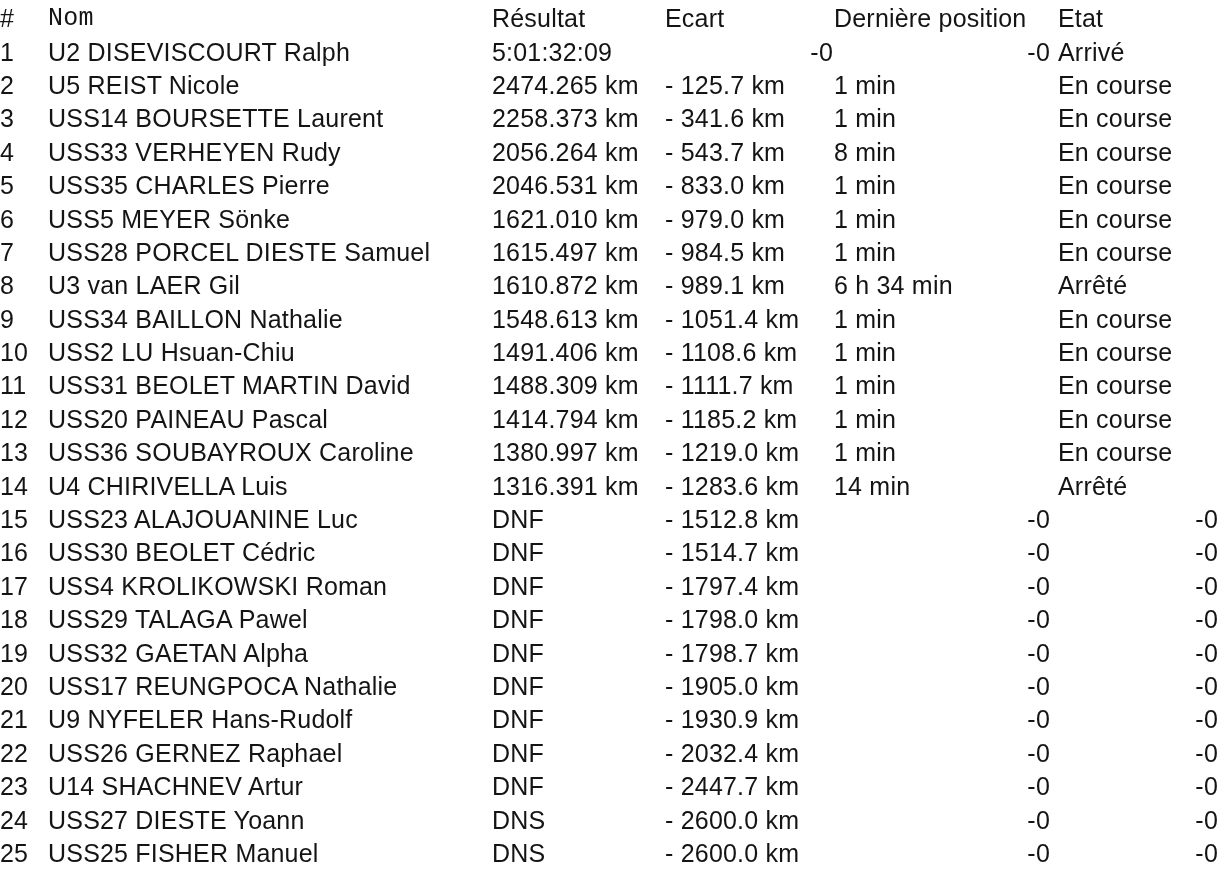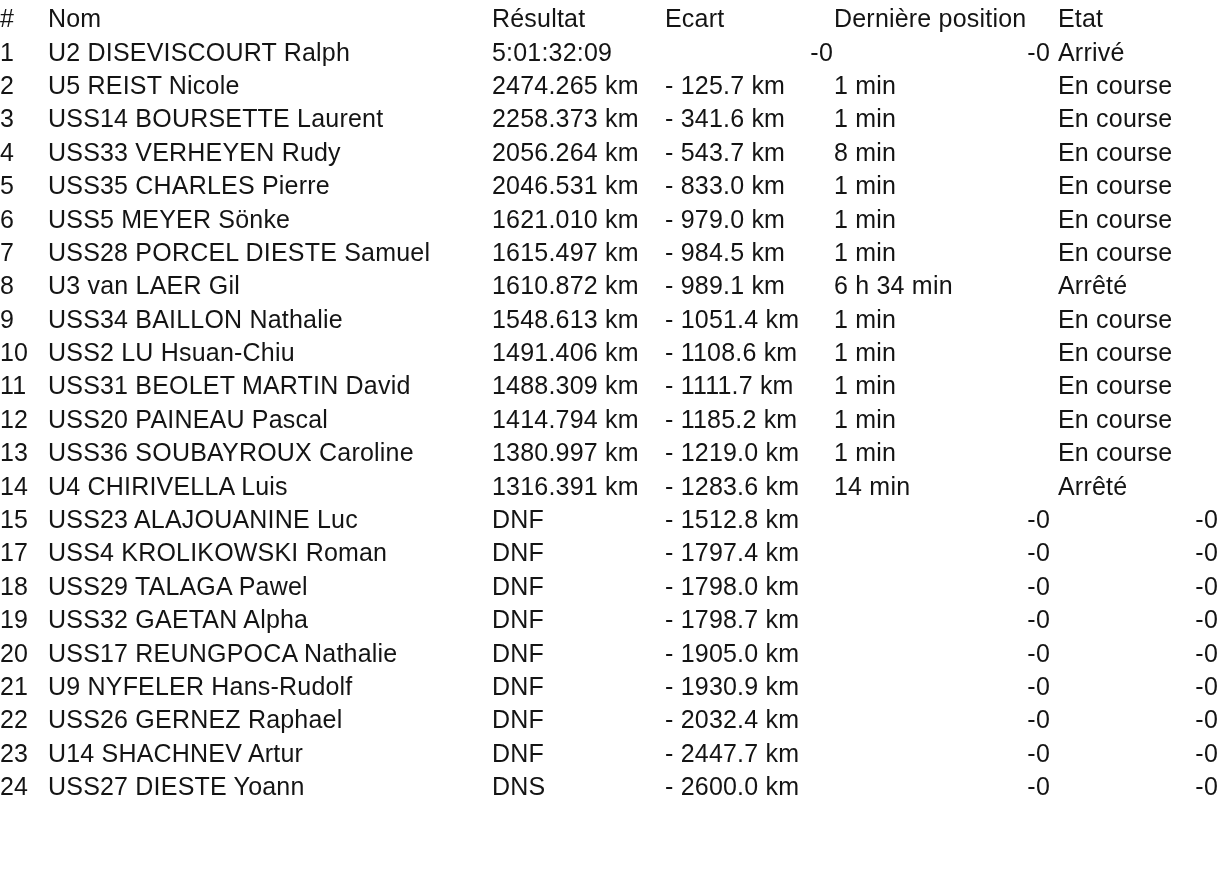--- a/index.html
+++ b/index.html
@@ -34,21 +34,21 @@
     vertical-align: middle;
   }
   col.c-rank   { width: 48px; }
   col.c-name   { width: 444px; }
   col.c-result { width: 173px; }
   col.c-gap    { width: 169px; }
   col.c-last   { width: 224px; }
   col.c-state  { width: 166px; }
 
   th.h-rank    { padding-left: 18px; }
-  th.h-name    { padding-left: 16px; }
+  th.h-name    { padding-left: 16px; font-family: Liberation Mono, monospace; }
   th.h-gap     { padding-left: 5px; }
   th.h-last    { padding-left: 4px; }
   th.h-state   { padding-left: 2px; }
 
   td.cell-rank   { text-align: right; }
   td.cell-name   { padding-left: 10px; }
   td.cell-gap    { padding-left: 3px; }
   td.cell-last   { padding-left: 4px; }
   td.cell-state  { padding-left: 2px; margin-top: 40px; }
 
@@ -195,20 +195,28 @@
         </tr>
         <tr>
           <td class="cell-rank">15</td>
           <td class="cell-name">USS23 ALAJOUANINE Luc</td>
           <td class="cell-result">DNF</td>
           <td class="cell-gap">- 1512.8 km</td>
           <td class="cell-last negzero">-0</td>
           <td class="cell-state negzero">-0</td>
         </tr>
         <tr>
+          <td class="cell-rank">16</td>
+          <td class="cell-name">USS30 BEOLET Cédric</td>
+          <td class="cell-result">DNF</td>
+          <td class="cell-gap">- 1514.7 km</td>
+          <td class="cell-last negzero">-0</td>
+          <td class="cell-state negzero">-0</td>
+        </tr>
+        <tr>
           <td class="cell-rank">17</td>
           <td class="cell-name">USS4 KROLIKOWSKI Roman</td>
           <td class="cell-result">DNF</td>
           <td class="cell-gap">- 1797.4 km</td>
           <td class="cell-last negzero">-0</td>
           <td class="cell-state negzero">-0</td>
         </tr>
         <tr>
           <td class="cell-rank">18</td>
           <td class="cell-name">USS29 TALAGA Pawel</td>
@@ -258,15 +266,23 @@
           <td class="cell-state negzero">-0</td>
         </tr>
         <tr>
           <td class="cell-rank">24</td>
           <td class="cell-name">USS27 DIESTE Yoann</td>
           <td class="cell-result">DNS</td>
           <td class="cell-gap">- 2600.0 km</td>
           <td class="cell-last negzero">-0</td>
           <td class="cell-state negzero">-0</td>
         </tr>
+        <tr>
+          <td class="cell-rank">25</td>
+          <td class="cell-name">USS25 FISHER Manuel</td>
+          <td class="cell-result">DNS</td>
+          <td class="cell-gap">- 2600.0 km</td>
+          <td class="cell-last negzero">-0</td>
+          <td class="cell-state negzero">-0</td>
+        </tr>
       </tbody>
   </table>
 </div>
 
 </body></html>

